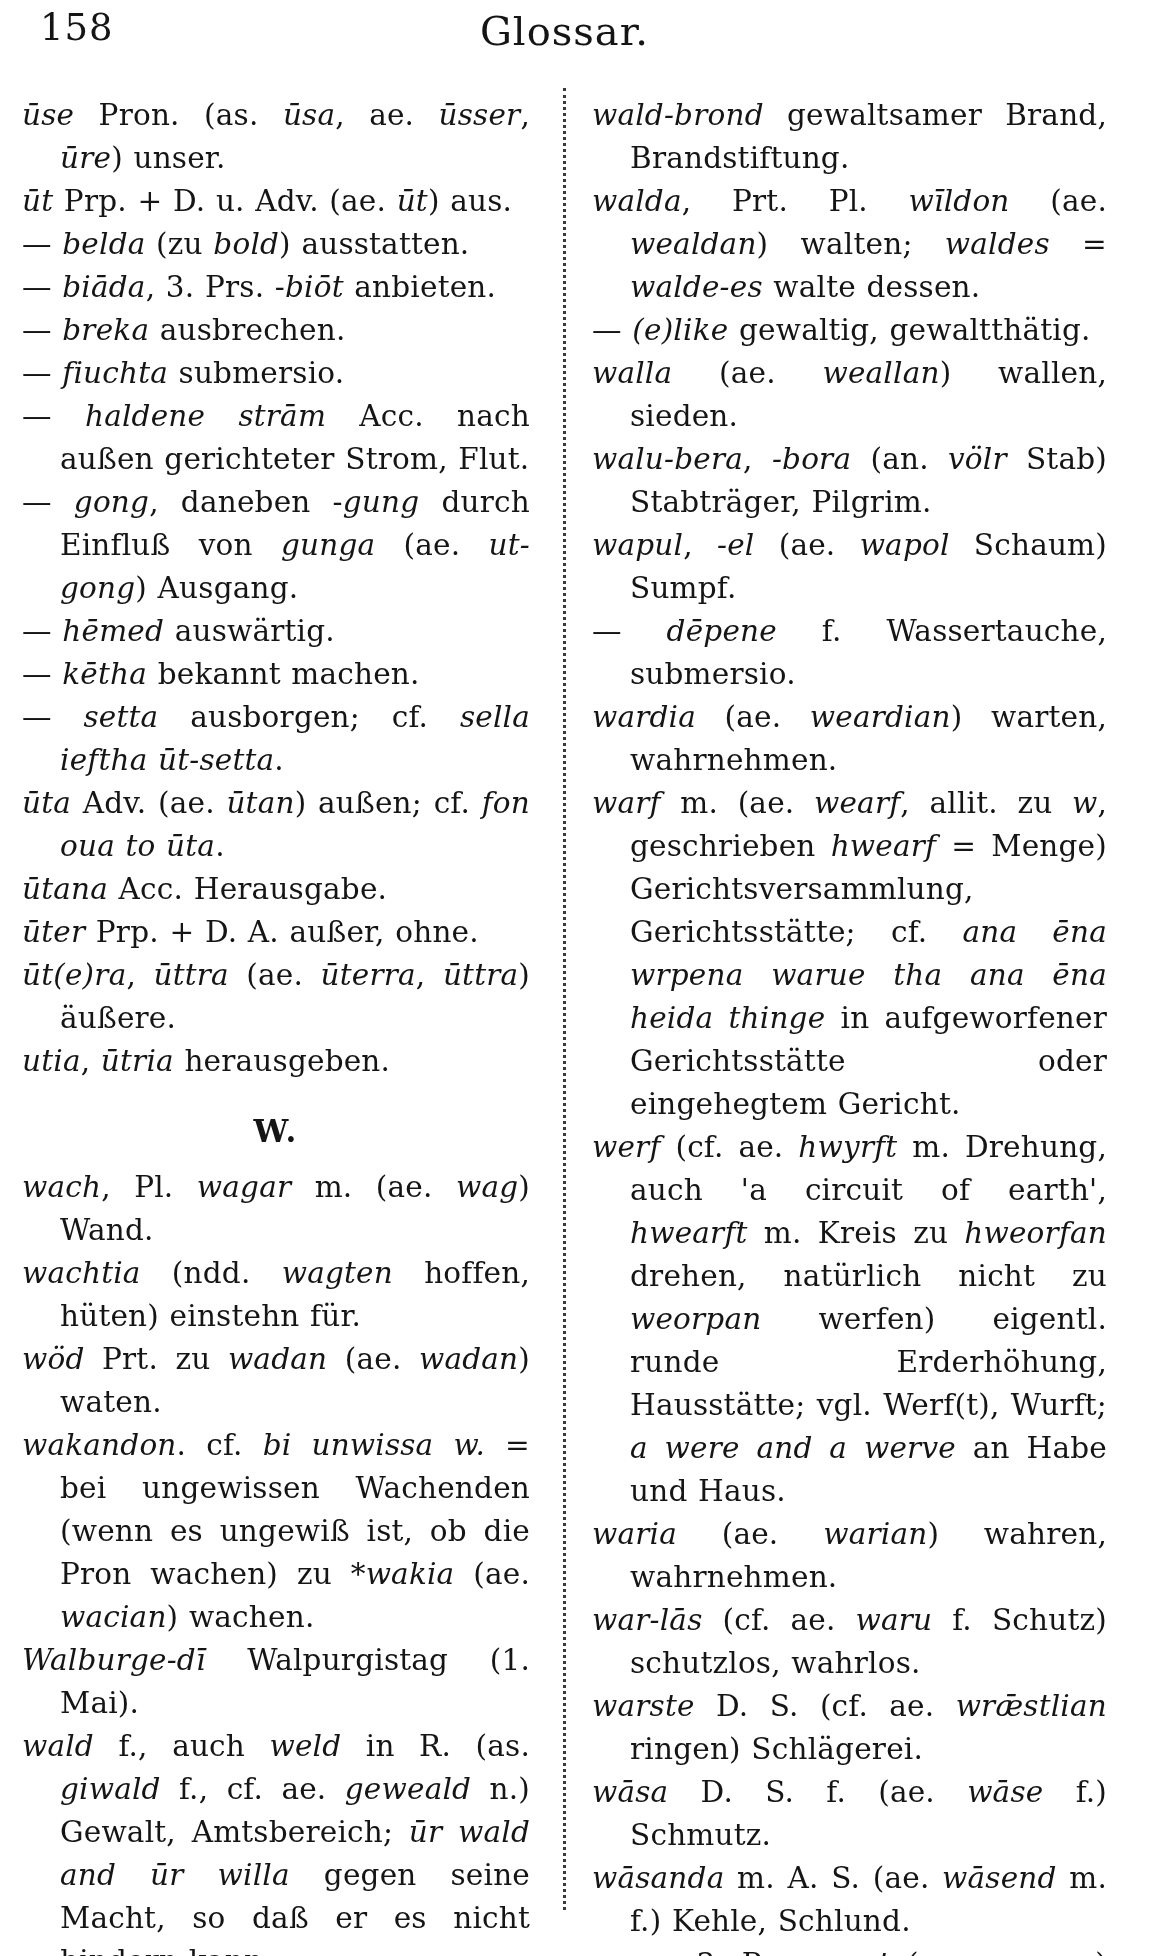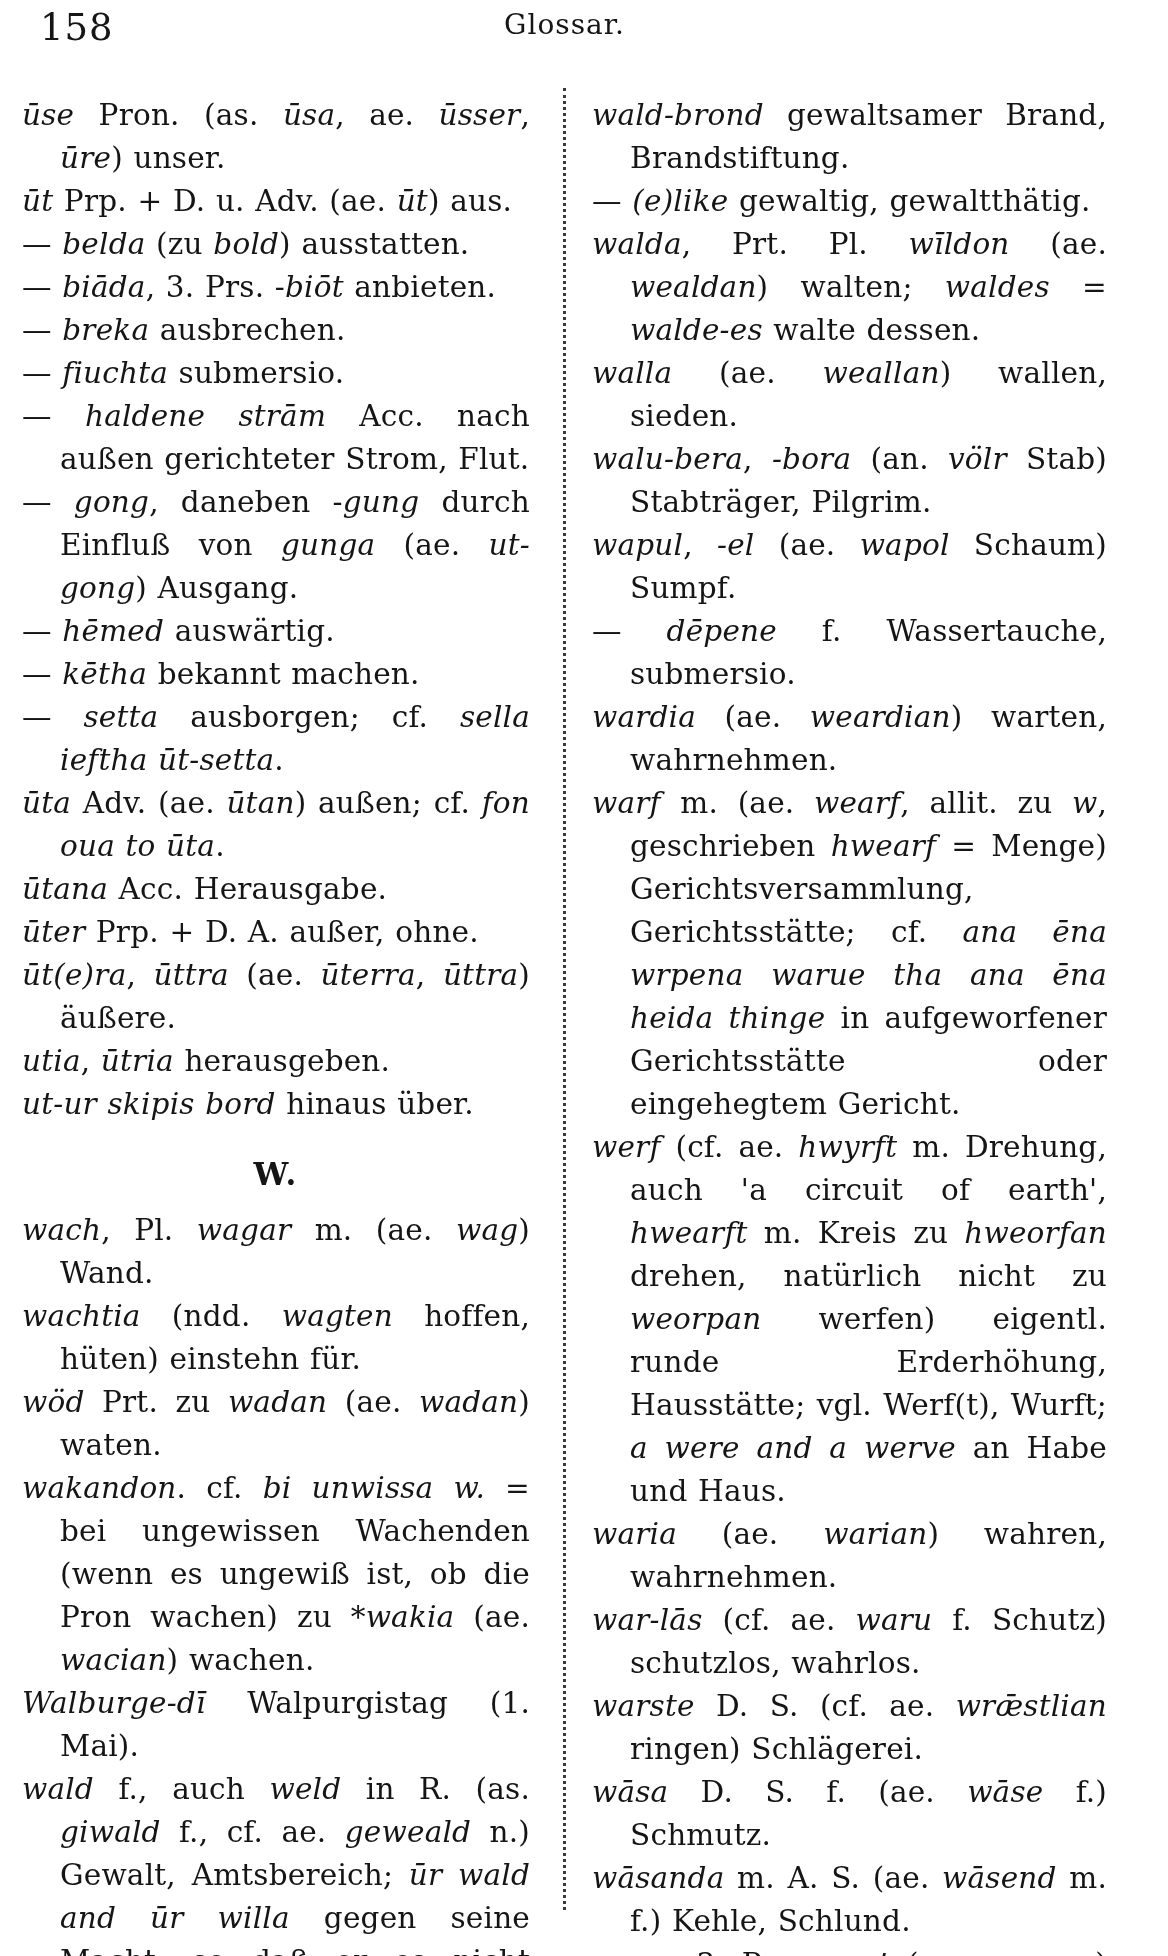--- a/index.html
+++ b/index.html
@@ -10,21 +10,21 @@
     font-family: "DejaVu Serif", serif;
     color: #151515;
     overflow: hidden;
   }
   .page-number {
     position: absolute; left: 24px; top: 6px;
     font-size: 37px; letter-spacing: 1px; margin-left: 16px;
   }
   .running-title {
     position: absolute; left: 22px; top: 8px; width: 1085px;
-    text-align: center; font-size: 28px; letter-spacing: 1px;
+    text-align: center; font-size: 40px; letter-spacing: 1px;
   }
   .column-divider {
     position: absolute; left: 563px; top: 88px; height: 1822px; width: 0;
     border-left: 3px dotted #3a3a3a;
   }
   .col {
     position: absolute; top: 94px;
     font-size: 29.5px; line-height: 43px;
     text-align: justify;
     letter-spacing: 0.2px;
@@ -59,33 +59,32 @@
     <div class="entry"><span class="ro">— </span><span class="it">haldene strām</span><span class="ro"> Acc. nach außen gerichteter Strom, Flut.</span></div>
     <div class="entry"><span class="ro">— </span><span class="it">gong</span><span class="ro">, daneben -</span><span class="it">gung</span><span class="ro"> durch Einfluß von </span><span class="it">gunga</span><span class="ro"> (ae. </span><span class="it">ut-gong</span><span class="ro">) Ausgang.</span></div>
     <div class="entry"><span class="ro">— </span><span class="it">hēmed</span><span class="ro"> auswärtig.</span></div>
     <div class="entry"><span class="ro">— </span><span class="it">kētha</span><span class="ro"> bekannt machen.</span></div>
     <div class="entry"><span class="ro">— </span><span class="it">setta</span><span class="ro"> ausborgen; cf. </span><span class="it">sella ieftha ūt-setta</span><span class="ro">.</span></div>
     <div class="entry"><span class="it">ūta</span><span class="ro"> Adv. (ae. </span><span class="it">ūtan</span><span class="ro">) außen; cf. </span><span class="it">fon oua to ūta</span><span class="ro">.</span></div>
     <div class="entry"><span class="it">ūtana</span><span class="ro"> Acc. Herausgabe.</span></div>
     <div class="entry"><span class="it">ūter</span><span class="ro"> Prp. + D. A. außer, ohne.</span></div>
     <div class="entry"><span class="it">ūt(e)ra</span><span class="ro">, </span><span class="it">ūttra</span><span class="ro"> (ae. </span><span class="it">ūterra</span><span class="ro">, </span><span class="it">ūttra</span><span class="ro">) äußere.</span></div>
     <div class="entry"><span class="it">utia</span><span class="ro">, </span><span class="it">ūtria</span><span class="ro"> herausgeben.</span></div>
-    <div class="entry"><span class="it">ut-ur skipis bord</span><span class="ro"> hinaus über.</span></div>
     <div class="sect-heading">W.</div>
     <div class="entry"><span class="it">wach</span><span class="ro">, Pl. </span><span class="it">wagar</span><span class="ro"> m. (ae. </span><span class="it">wag</span><span class="ro">) Wand.</span></div>
     <div class="entry"><span class="it">wachtia</span><span class="ro"> (ndd. </span><span class="it">wagten</span><span class="ro"> hoffen, hüten) einstehn für.</span></div>
     <div class="entry"><span class="it">wöd</span><span class="ro"> Prt. zu </span><span class="it">wadan</span><span class="ro"> (ae. </span><span class="it">wadan</span><span class="ro">) waten.</span></div>
     <div class="entry"><span class="it">wakandon</span><span class="ro">. cf. </span><span class="it">bi unwissa w.</span><span class="ro"> = bei ungewissen Wachenden (wenn es ungewiß ist, ob die Pron wachen) zu *</span><span class="it">wakia</span><span class="ro"> (ae. </span><span class="it">wacian</span><span class="ro">) wachen.</span></div>
     <div class="entry"><span class="it">Walburge-dī</span><span class="ro"> Walpurgistag (1. Mai).</span></div>
     <div class="entry"><span class="it">wald</span><span class="ro"> f., auch </span><span class="it">weld</span><span class="ro"> in R. (as. </span><span class="it">giwald</span><span class="ro"> f., cf. ae. </span><span class="it">geweald</span><span class="ro"> n.) Gewalt, Amtsbereich; </span><span class="it">ūr wald and ūr willa</span><span class="ro"> gegen seine Macht, so daß er es nicht hindern kann.</span></div>
   </div>
 <div class="col col-right" id="col-right">
     <div class="entry"><span class="it">wald-brond</span><span class="ro"> gewaltsamer Brand, Brandstiftung.</span></div>
+    <div class="entry"><span class="it">walda</span><span class="ro">, Prt. Pl. </span><span class="it">wīldon</span><span class="ro"> (ae. </span><span class="it">wealdan</span><span class="ro">) walten; </span><span class="it">waldes</span><span class="ro"> = </span><span class="it">walde-es</span><span class="ro"> walte dessen.</span></div>
     <div class="entry"><span class="ro">— </span><span class="it">(e)like</span><span class="ro"> gewaltig, gewaltthätig.</span></div>
-    <div class="entry"><span class="it">walda</span><span class="ro">, Prt. Pl. </span><span class="it">wīldon</span><span class="ro"> (ae. </span><span class="it">wealdan</span><span class="ro">) walten; </span><span class="it">waldes</span><span class="ro"> = </span><span class="it">walde-es</span><span class="ro"> walte dessen.</span></div>
     <div class="entry"><span class="it">walla</span><span class="ro"> (ae. </span><span class="it">weallan</span><span class="ro">) wallen, sieden.</span></div>
     <div class="entry"><span class="it">walu-bera</span><span class="ro">, </span><span class="it">-bora</span><span class="ro"> (an. </span><span class="it">völr</span><span class="ro"> Stab) Stabträger, Pilgrim.</span></div>
     <div class="entry"><span class="it">wapul</span><span class="ro">, </span><span class="it">-el</span><span class="ro"> (ae. </span><span class="it">wapol</span><span class="ro"> Schaum) Sumpf.</span></div>
     <div class="entry"><span class="ro">— </span><span class="it">dēpene</span><span class="ro"> f. Wassertauche, submersio.</span></div>
     <div class="entry"><span class="it">wardia</span><span class="ro"> (ae. </span><span class="it">weardian</span><span class="ro">) warten, wahrnehmen.</span></div>
     <div class="entry"><span class="it">warf</span><span class="ro"> m. (ae. </span><span class="it">wearf</span><span class="ro">, allit. zu </span><span class="it">w</span><span class="ro">, geschrieben </span><span class="it">hwearf</span><span class="ro"> = Menge) Gerichtsversammlung, Gerichtsstätte; cf. </span><span class="it">ana ēna wrpena warue tha ana ēna heida thinge</span><span class="ro"> in aufgeworfener Gerichtsstätte oder eingehegtem Gericht.</span></div>
     <div class="entry"><span class="it">werf</span><span class="ro"> (cf. ae. </span><span class="it">hwyrft</span><span class="ro"> m. Drehung, auch 'a circuit of earth', </span><span class="it">hwearft</span><span class="ro"> m. Kreis zu </span><span class="it">hweorfan</span><span class="ro"> drehen, natürlich nicht zu </span><span class="it">weorpan</span><span class="ro"> werfen) eigentl. runde Erderhöhung, Hausstätte; vgl. Werf(t), Wurft; </span><span class="it">a were and a werve</span><span class="ro"> an Habe und Haus.</span></div>
     <div class="entry"><span class="it">waria</span><span class="ro"> (ae. </span><span class="it">warian</span><span class="ro">) wahren, wahrnehmen.</span></div>
     <div class="entry"><span class="it">war-lās</span><span class="ro"> (cf. ae. </span><span class="it">waru</span><span class="ro"> f. Schutz) schutzlos, wahrlos.</span></div>
     <div class="entry"><span class="it">warste</span><span class="ro"> D. S. (cf. ae. </span><span class="it">wrǣstlian</span><span class="ro"> ringen) Schlägerei.</span></div>

